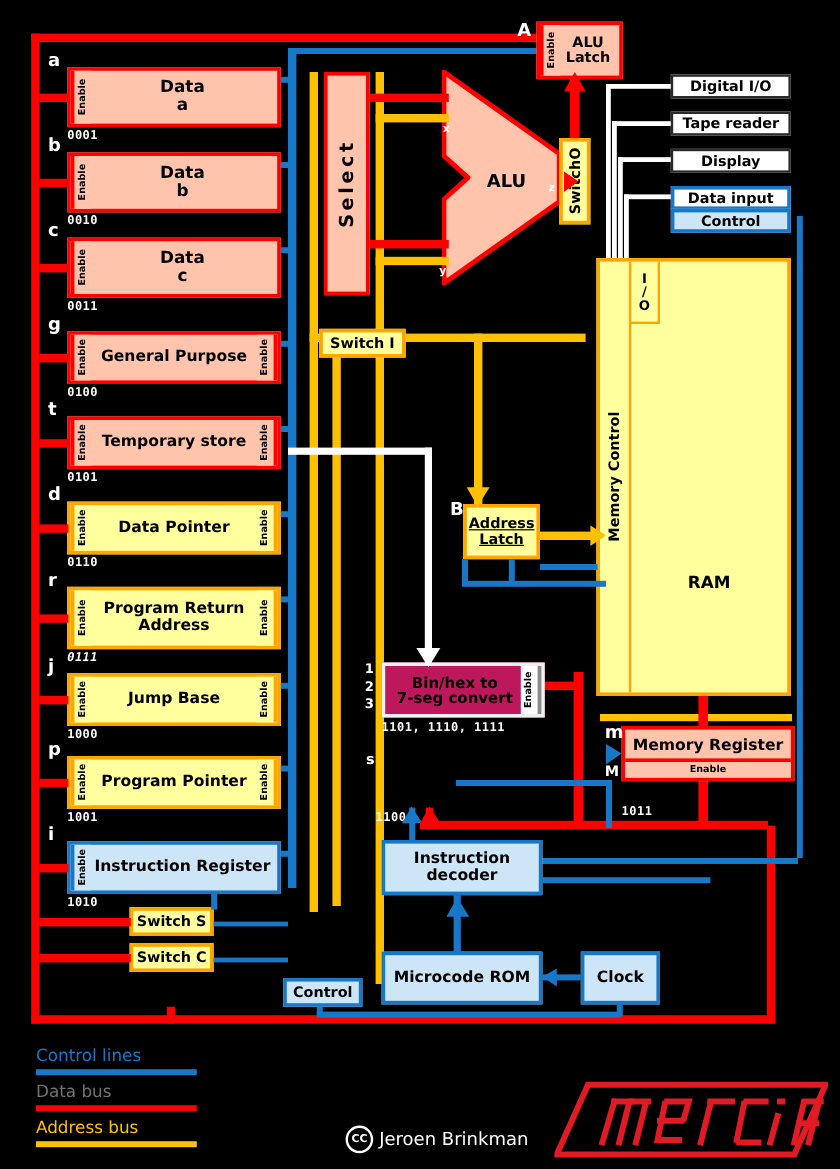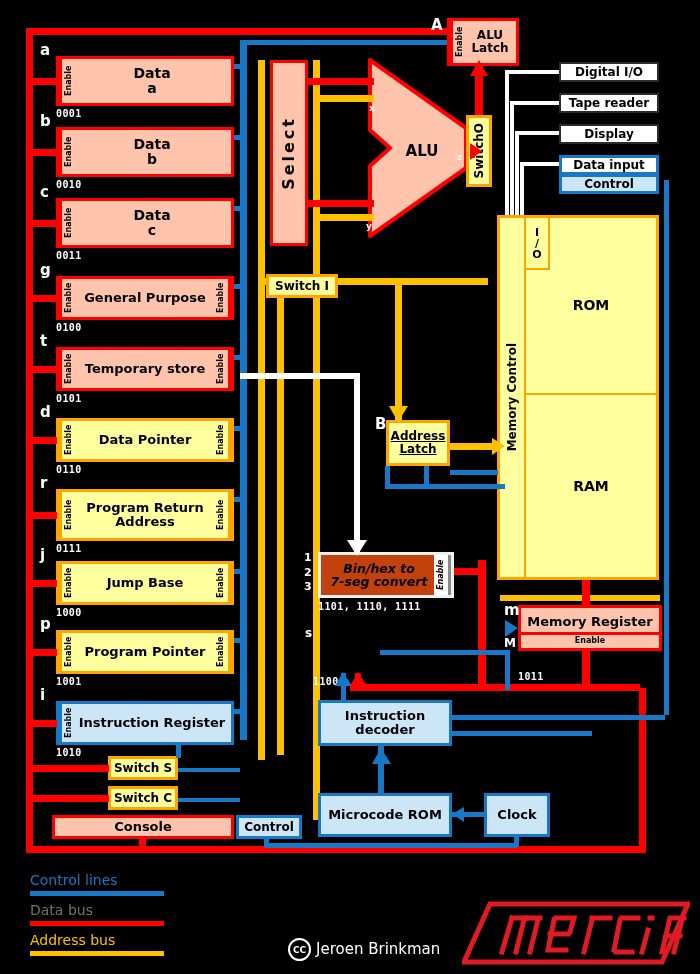--- a/index.html
+++ b/index.html
@@ -7,21 +7,21 @@
        font-family:"DejaVu Sans","Liberation Sans",sans-serif;}
   #stage{position:relative;width:700px;height:974px;background:#000;}
   .abs{position:absolute;box-sizing:border-box;}
 
   
   .blk{display:flex;align-items:center;justify-content:center;
        text-align:center;font-weight:bold;color:#000;line-height:1.05;}
   .red-blk{background:#ffc4ab;border:3px solid #f00;}
   .yel-blk{background:#ffff9e;border:3px solid #ffa500;}
   .blu-blk{background:#cce6f7;border:3px solid #1878c8;}
-  .wht-blk{background:#c2410c;border:3px solid #f0f0f0;font-style:italic;}
+  .wht-blk{background:#be185d;border:3px solid #f0f0f0;}
   .wht-blk2{background:#fff;border:2px solid #2a2a2a;}
 
   
   .en{position:absolute;top:0;bottom:0;display:flex;align-items:center;
       justify-content:center;font-size:8px;font-weight:bold;color:#000;
       writing-mode:vertical-rl;transform:rotate(180deg);letter-spacing:0px;}
   .en.l{left:0;width:14px;border-right:3px solid currentColor;}
   .en.r{right:0;width:14px;border-left:3px solid currentColor;}
   .en-red{color:#f00;background:#ffc4ab;}
   .en-yel{color:#ffa500;background:#ffff9e;}
@@ -136,21 +136,21 @@
       <div class="code" style="left: 56px; top: 393px;">0101</div>
       <div class="w red abs" style="left: 33px; top: 366px; width: 24px; height: 7px;"></div>
       <div class="w blu abs" style="left: 234px; top: 355px; width: 9px; height: 5px;"></div>
       <div class="idl" style="left: 40px; top: 403px;">d</div>
       <div class="abs blk yel-blk" style="left: 56px; top: 418px; width: 178px; height: 44px; font-size: 13px; white-space: pre-line; padding-left: 14px; padding-right: 14px;"><div class="en l en-yel"><span class="en-txt">Enable</span></div><span>Data Pointer</span><div class="en r en-yel"><span class="en-txt">Enable</span></div></div>
       <div class="code" style="left: 56px; top: 464px;">0110</div>
       <div class="w red abs" style="left: 33px; top: 437px; width: 24px; height: 7px;"></div>
       <div class="w blu abs" style="left: 234px; top: 426px; width: 9px; height: 5px;"></div>
       <div class="idl" style="left: 40px; top: 474px;">r</div>
       <div class="abs blk yel-blk" style="left: 56px; top: 489px; width: 178px; height: 52px; font-size: 13px; white-space: pre-line; padding-left: 14px; padding-right: 14px;"><div class="en l en-yel"><span class="en-txt">Enable</span></div><span>Program Return Address</span><div class="en r en-yel"><span class="en-txt">Enable</span></div></div>
-      <div class="code" style="left: 56px; top: 543px;">0111</div>
+      <div class="code" style="left: 56px; top: 543px; font-style: italic;">0111</div>
       <div class="w red abs" style="left: 33px; top: 512px; width: 24px; height: 7px;"></div>
       <div class="w blu abs" style="left: 234px; top: 497px; width: 9px; height: 5px;"></div>
       <div class="idl" style="left: 40px; top: 546px;">j</div>
       <div class="abs blk yel-blk" style="left: 56px; top: 561px; width: 178px; height: 44px; font-size: 13px; white-space: pre-line; padding-left: 14px; padding-right: 14px;"><div class="en l en-yel"><span class="en-txt">Enable</span></div><span>Jump Base</span><div class="en r en-yel"><span class="en-txt">Enable</span></div></div>
       <div class="code" style="left: 56px; top: 607px;">1000</div>
       <div class="w red abs" style="left: 33px; top: 580px; width: 24px; height: 7px;"></div>
       <div class="w blu abs" style="left: 234px; top: 569px; width: 9px; height: 5px;"></div>
       <div class="idl" style="left: 40px; top: 615px;">p</div>
       <div class="abs blk yel-blk" style="left: 56px; top: 630px; width: 178px; height: 44px; font-size: 13px; white-space: pre-line; padding-left: 14px; padding-right: 14px;"><div class="en l en-yel"><span class="en-txt">Enable</span></div><span>Program Pointer</span><div class="en r en-yel"><span class="en-txt">Enable</span></div></div>
       <div class="code" style="left: 56px; top: 676px;">1001</div>
@@ -224,23 +224,20 @@
   <div class="abs" style="left:500px;top:218px;width:26px;height:359px;border-right:2px solid #ffa500;
               display:flex;align-items:center;justify-content:center;">
     <span class="vtxt" style="font-size:12px;font-weight:bold;color:#000;">Memory Control</span>
   </div>
   <div class="abs blk" style="left:526px;top:218px;width:24px;height:52px;border:2px solid #ffa500;border-top:none;border-left:none;
               white-space:pre-line;font-size:11px;line-height:1.0;">
     <span>I
 /
 O</span>
   </div>
-  <div class="abs blk" style="left:526px;top:218px;width:130px;height:177px;border-bottom:2px solid #ffa500;font-size:14px;">
-    <span>ROM</span>
-  </div>
   <div class="abs blk" style="left:526px;top:395px;width:130px;height:182px;font-size:14px;">
     <span>RAM</span>
   </div>
 
   <div class="abs blk red-blk" style="left:518px;top:605px;width:144px;height:46px;font-size:13px;padding-bottom:13px;">
     <span>Memory Register</span>
     <div class="en-bar">
       <span>Enable</span>
     </div>
   </div>
@@ -273,23 +270,20 @@
   </div>
   <div class="abs blk blu-blk" style="left:484px;top:793px;width:66px;height:44px;font-size:13px;">
     <span>Clock</span>
   </div>
 
   <div class="abs blk yel-blk" style="left:108px;top:756px;width:70px;height:24px;font-size:12px;">
     <span>Switch S</span>
   </div>
   <div class="abs blk yel-blk" style="left:108px;top:786px;width:70px;height:24px;font-size:12px;">
     <span>Switch C</span>
-  </div>
-  <div class="abs blk red-blk" style="left:52px;top:815px;width:182px;height:24px;font-size:13px;">
-    <span>Console</span>
   </div>
   <div class="abs blk blu-blk" style="left:236px;top:815px;width:66px;height:24px;font-size:12px;">
     <span>Control</span>
   </div>
 
   <div class="w blu abs" style="left:378px;top:746px;width:6px;height:48px;"></div>
   <div class="w blu abs" style="left:452px;top:812px;width:32px;height:5px;"></div>
   <div class="w blu abs" style="left:264px;top:843px;width:253px;height:5px;"></div>
   <div class="w blu abs" style="left:264px;top:839px;width:5px;height:8px;"></div>
   <div class="w blu abs" style="left:514px;top:837px;width:5px;height:10px;"></div>

